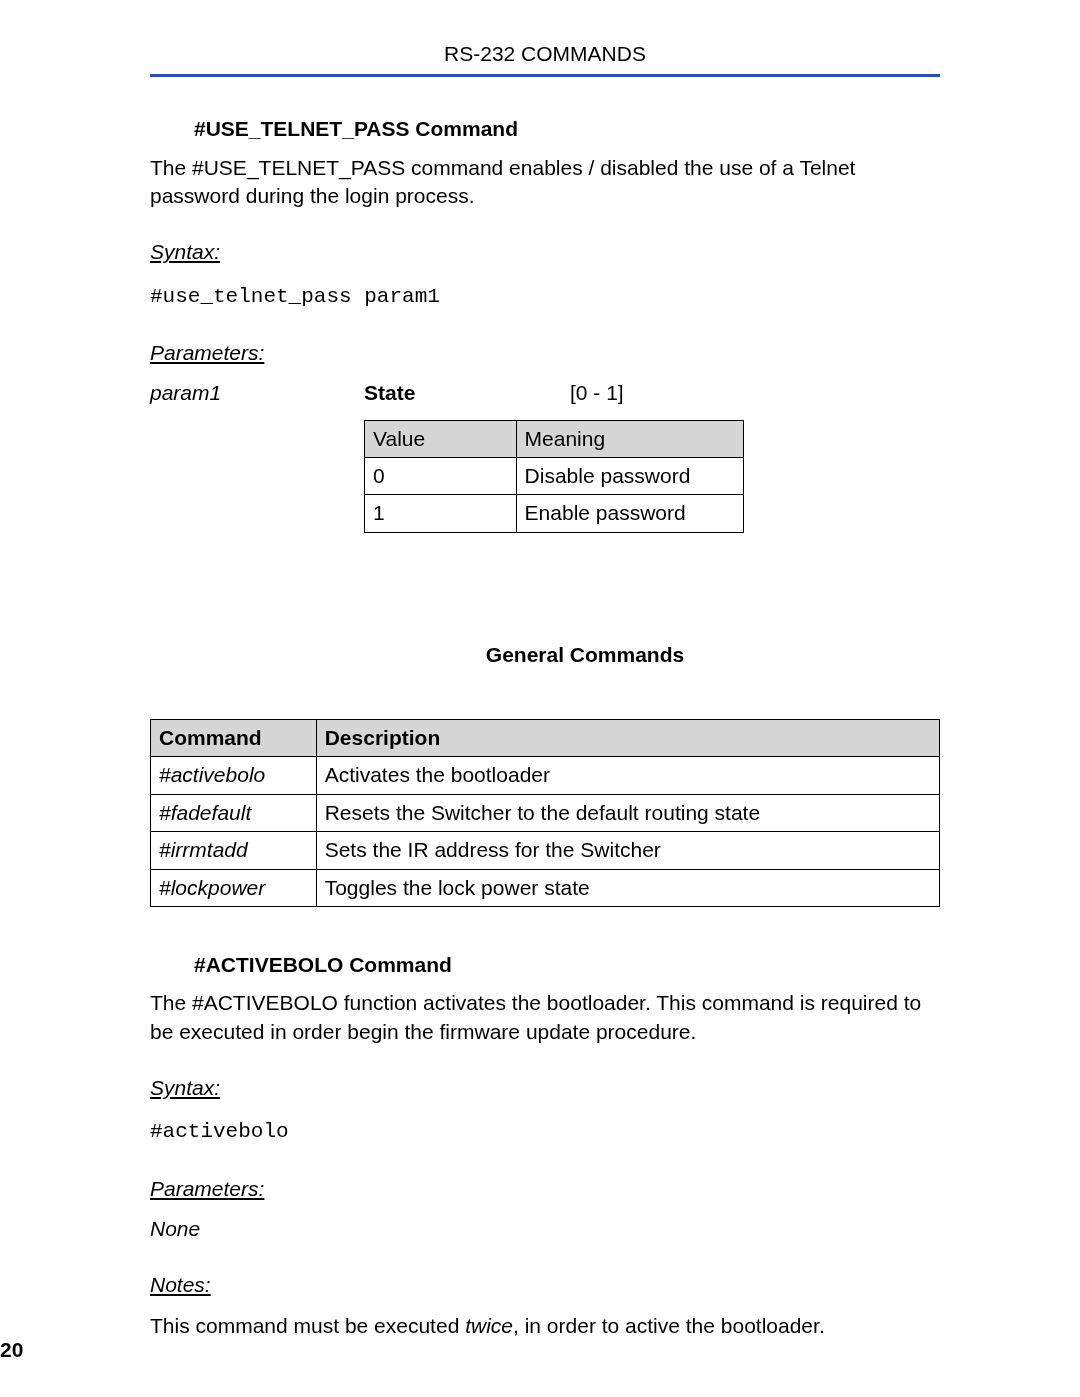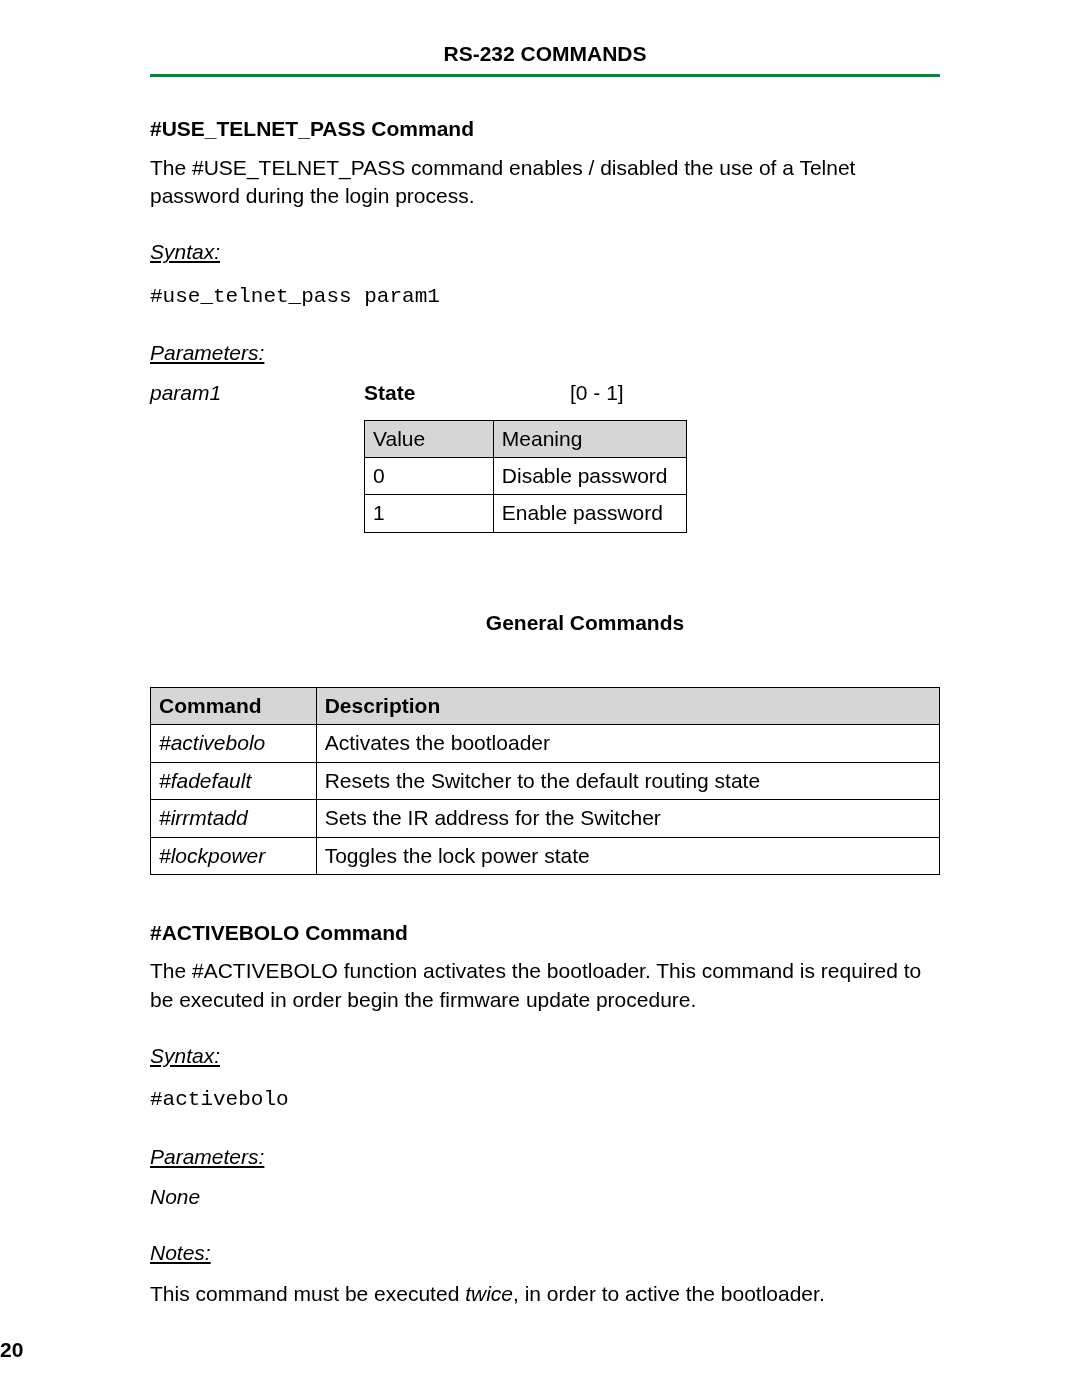--- a/index.html
+++ b/index.html
@@ -13,29 +13,30 @@
   }
   .page {
     width: 1080px;
     min-height: 1397px;
     box-sizing: border-box;
     padding: 40px 140px 30px 150px;
     position: relative;
   }
   .main-title {
     text-align: center;
-    font-weight: bold;
+    font-weight: normal;
     padding-bottom: 6px;
-    border-bottom: 3px solid #15803d;
+    border-bottom: 3px solid #1d4ed8;
     margin-bottom: 38px;
   }
   .section-heading {
     font-weight: bold;
     margin-top: 0;
     margin-bottom: 10px;
+    margin-left: 44px;
   }
   .body-text {
     margin: 0 0 28px 0;
   }
   .italic-underline {
     font-style: italic;
     text-decoration: underline;
     margin: 0 0 12px 0;
   }
   .mono {
@@ -52,22 +53,22 @@
     font-style: italic;
   }
   .param-label {
     width: 206px;
     font-weight: bold;
   }
   .param-range {}
   .value-table {
     margin-left: 214px;
     border-collapse: collapse;
-    width: 323px;
-    margin-bottom: 76px;
+    width: 380px;
+    margin-bottom: 108px;
   }
   .value-table th, .value-table td {
     border: 1px solid #000;
     padding: 4px 8px;
     text-align: left;
     font-weight: normal;
   }
   .value-table th {
     background: #d6d6d6;
   }

